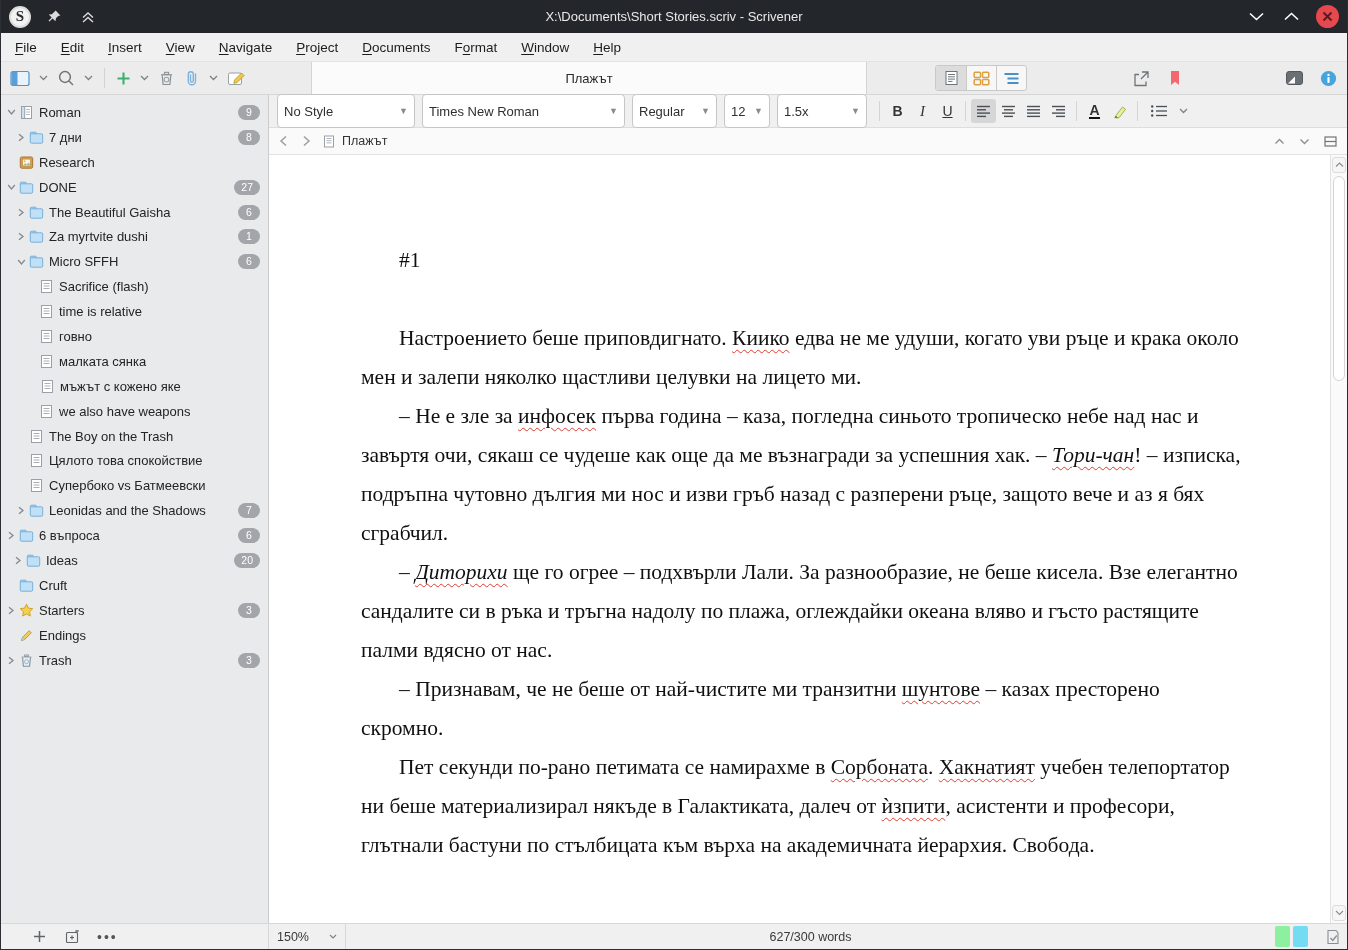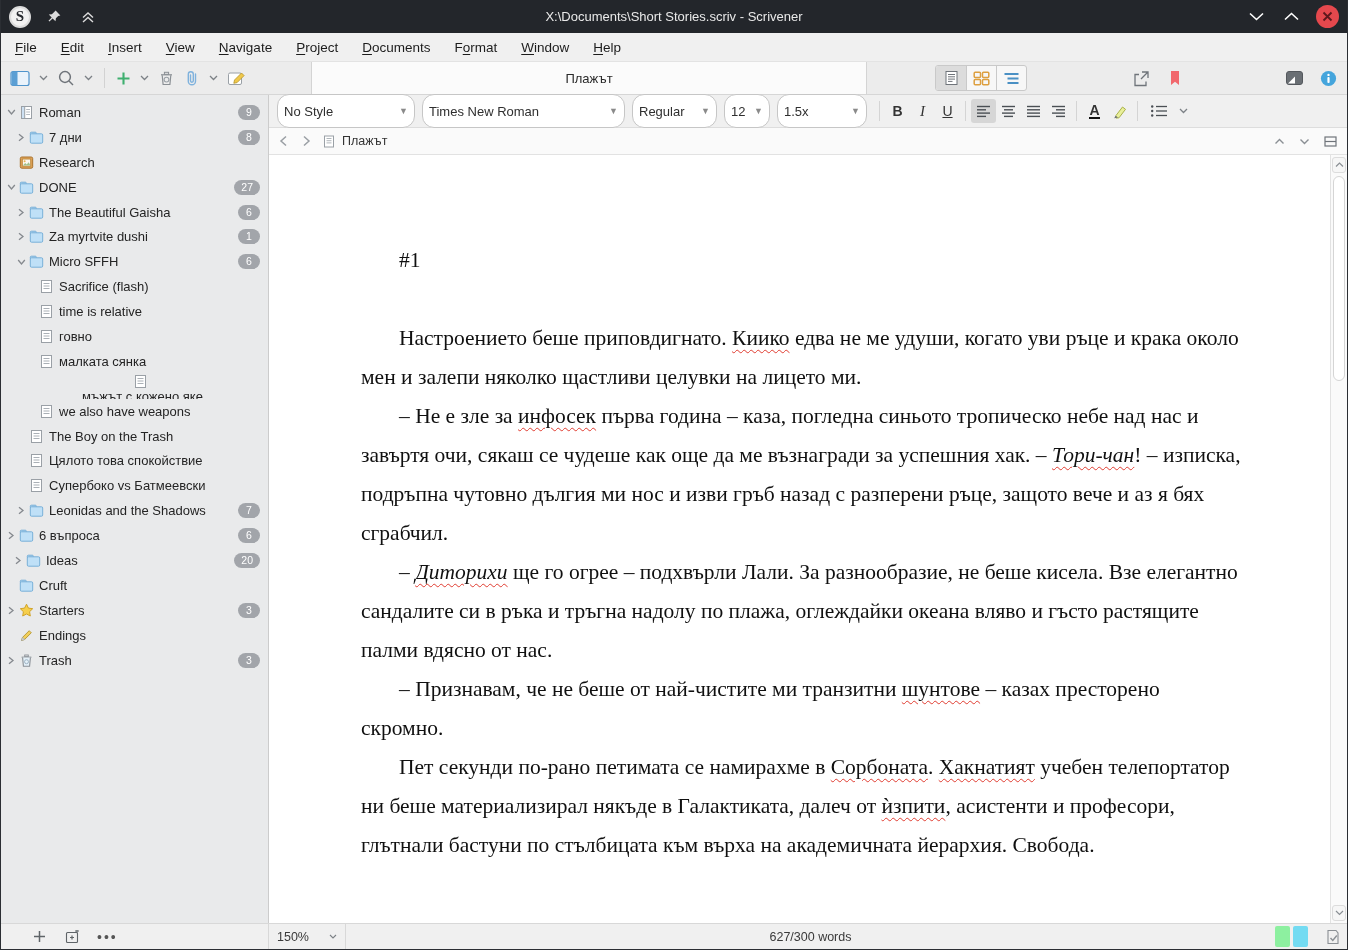--- a/index.html
+++ b/index.html
@@ -45,21 +45,21 @@
   .binder-row { height:24.9px; display:flex; align-items:center; font-size:13px; color:#242424; padding-right:8px; }
   .b-chevron { width:14px; flex:none; display:flex; align-items:center; justify-content:center; }
   .b-icon { width:16px; flex:none; display:flex; align-items:center; justify-content:center; margin-right:5px; }
   .b-label { flex:1; white-space:nowrap; overflow:hidden; text-overflow:ellipsis; }
   .b-badge { background:#a2a5aa; color:#fff; font-size:10.5px; line-height:15px; border-radius:8px;
              padding:0 7px; min-width:22px; text-align:center; flex:none; }
 
   
   .editor-pane { flex:1; display:flex; flex-direction:column; background:#fff; min-width:0; }
   .format-bar { height:33px; background:#f0f0f0; border-bottom:1px solid #dddddd; display:flex; align-items:center; padding-left:8px; flex:none; }
-  .dropdown { background:#fff; border:1px solid #c6c6c6; border-radius:12px; height:24px; display:flex; align-items:center;
+  .dropdown { background:#fff; border:1px solid #c6c6c6; border-radius:4px; height:24px; display:flex; align-items:center;
               font-size:13px; color:#2f2f2f; padding:16px 6px; margin-right:7px;text-align:right; }
   .dd-caret { margin-left:auto; color:#8a8a8a; font-size:9px; padding-left:6px; }
   .fbtn { width:25px; height:24px; display:flex; align-items:center; justify-content:center; font-size:14px; color:#333; border-radius:3px; }
   .fbtn.selected { background:#d6d6d6; }
   .f-sep { width:1px; height:20px; background:#d4d4d4; margin:0 5px; }
   .b-glyph { font-weight:bold; } .i-glyph { font-style:italic; font-family:"Liberation Serif",serif; font-size:15px; }
   .u-glyph { text-decoration:underline; }
   .a-glyph { font-weight:bold; border-bottom:2px solid #111; line-height:1; }
 
   .editor-header { height:27px; background:#fafafa; border-bottom:1px solid #e2e2e2; display:flex; align-items:center; padding:0 8px; flex:none; }
@@ -416,21 +416,21 @@
           <span class="b-icon">
             <svg width="15" height="15" viewBox="0 0 15 15">
               <rect x="2.5" y="1.5" width="10" height="12" fill="#fff" stroke="#9aa0a6"></rect>
               <line x1="4.5" y1="4.5" x2="10.5" y2="4.5" stroke="#aab0b6"></line>
               <line x1="4.5" y1="7" x2="10.5" y2="7" stroke="#aab0b6"></line>
               <line x1="4.5" y1="9.5" x2="10.5" y2="9.5" stroke="#aab0b6"></line>
             </svg>
           </span>
           <span class="b-label">малката сянка</span>
         </div>
-        <div class="binder-row" style="padding-left: 24px; flex-direction: column;">
+        <div class="binder-row" style="padding-left: 24px;">
           <span class="b-chevron"></span>
           <span class="b-icon">
             <svg width="15" height="15" viewBox="0 0 15 15">
               <rect x="2.5" y="1.5" width="10" height="12" fill="#fff" stroke="#9aa0a6"></rect>
               <line x1="4.5" y1="4.5" x2="10.5" y2="4.5" stroke="#aab0b6"></line>
               <line x1="4.5" y1="7" x2="10.5" y2="7" stroke="#aab0b6"></line>
               <line x1="4.5" y1="9.5" x2="10.5" y2="9.5" stroke="#aab0b6"></line>
             </svg>
           </span>
           <span class="b-label">мъжът с кожено яке</span>

